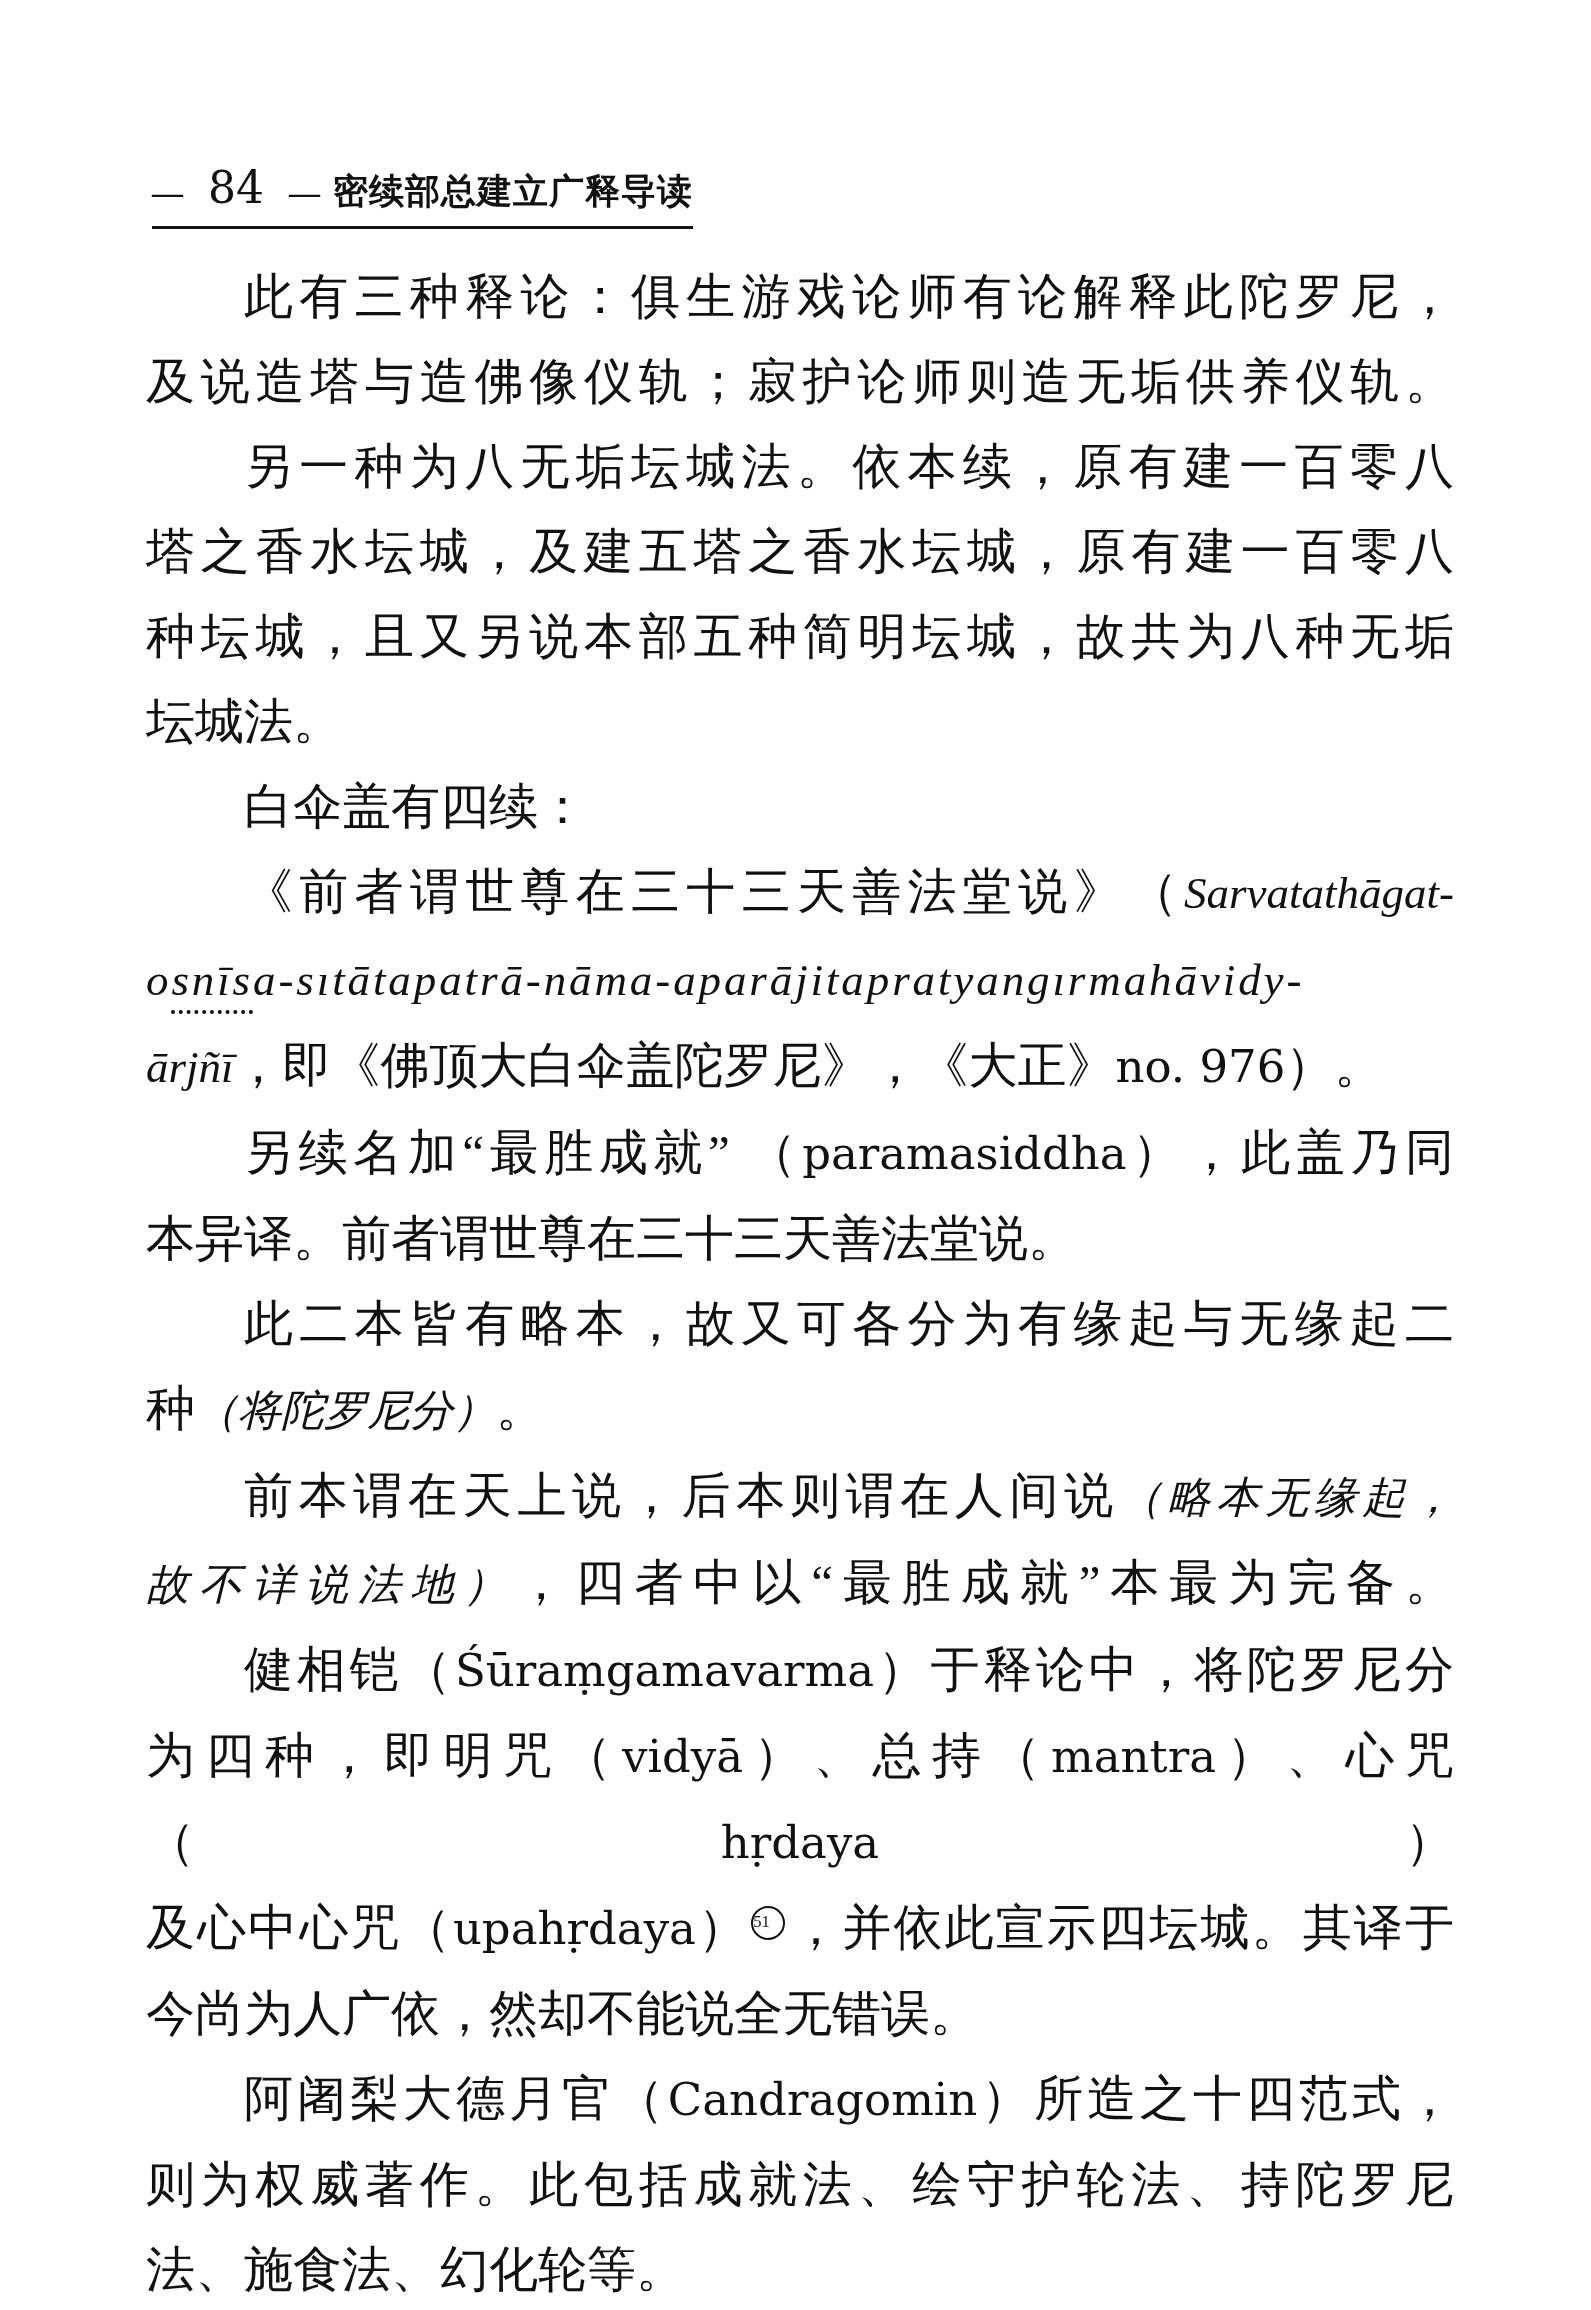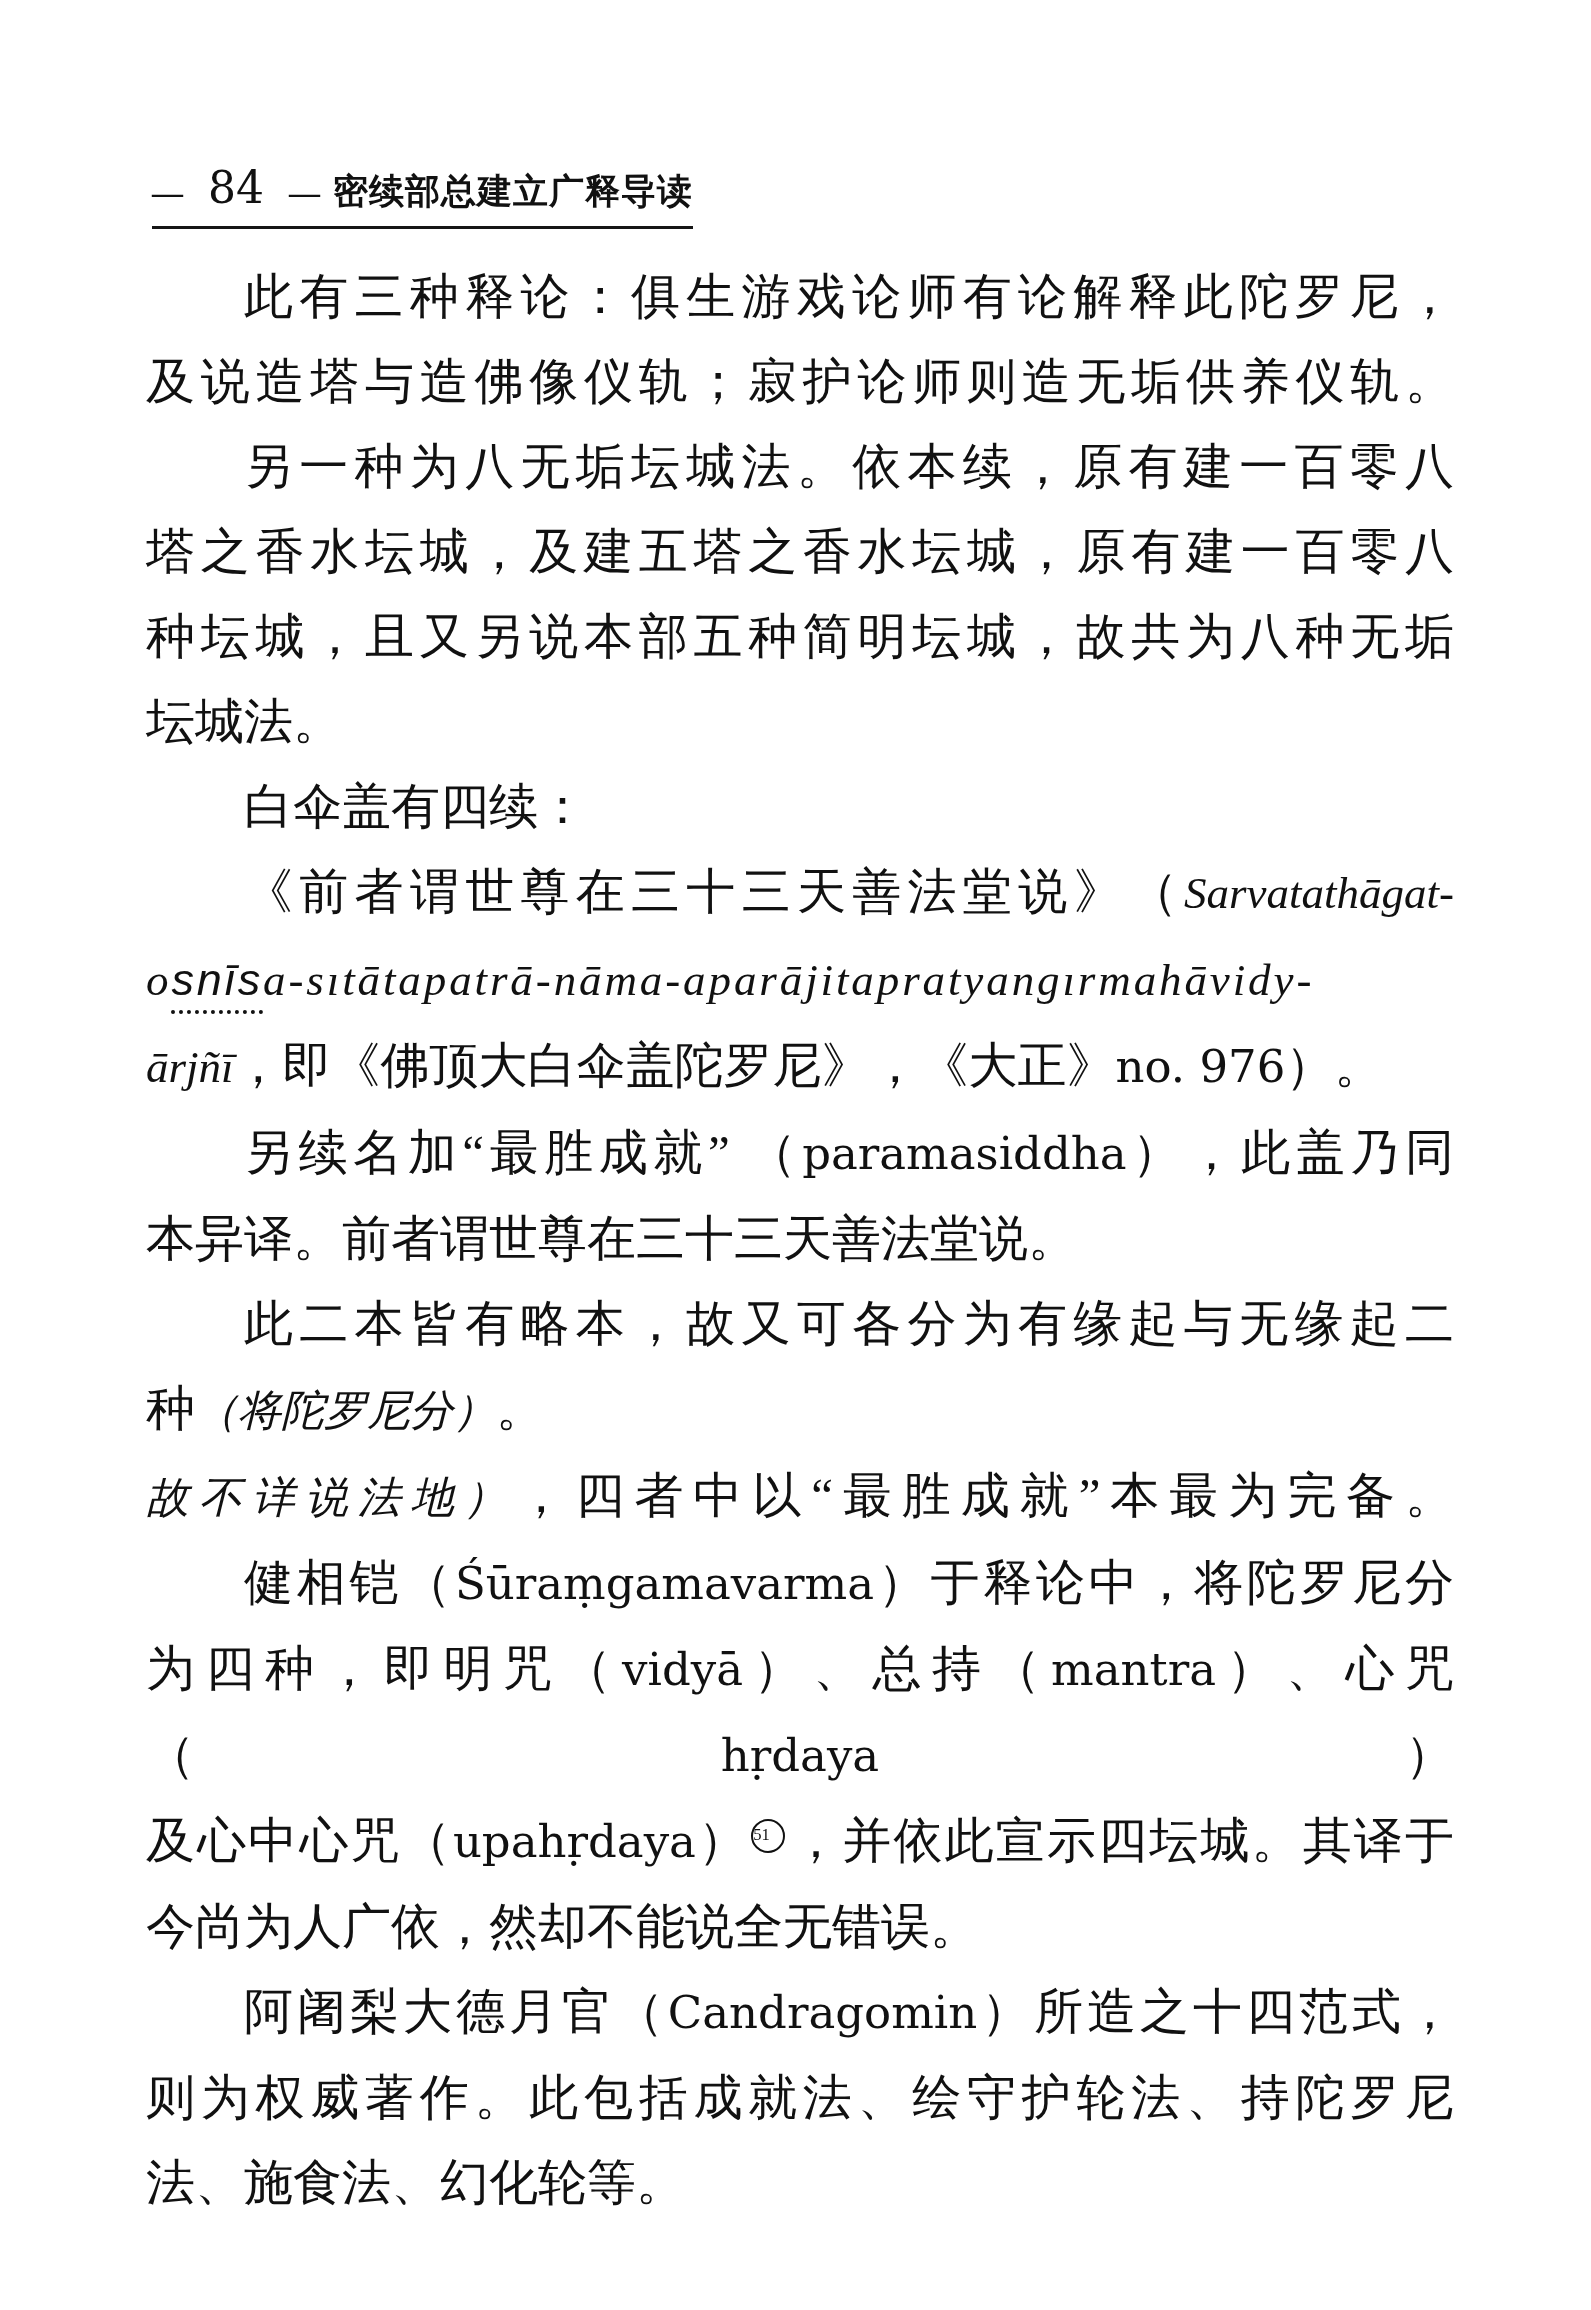--- a/index.html
+++ b/index.html
@@ -30,21 +30,21 @@
   }
   .line{line-height:85px;min-height:85px;}
   .line.indent{text-indent:98px;}
   .line.j{text-align:justify;text-align-last:justify;}
   .line.skt{white-space:nowrap;letter-spacing:2.9px;}
   .cn{}
   .kai{font-style:italic;font-size:43px;}
   .lat{font-family:"DejaVu Serif",serif;font-size:45px;}
   .lati{font-family:Liberation Serif, serif;font-style:italic;font-size:45px;}
   .latiud{
-    font-family:Liberation Sans, sans-serif;font-style:italic;font-size:45px;
+    font-family:Liberation Serif, serif;font-style:italic;font-size:45px;
     text-decoration:underline dotted 3.9px;
     text-underline-offset:14.6px;
   }
   .c51{
     display:inline-block;width:30px;height:30px;line-height:28px;
     text-align:center;vertical-align:super;
     border:2px solid #111;border-radius:50%;
     font-family:Liberation Serif, serif;font-size:16.6px;font-style:normal;
     letter-spacing:0;margin:0 3.9px 0 2px;text-indent:0;
   }
@@ -69,20 +69,21 @@
       <div class="line j"><span class="cn">种坛城，且又另说本部五种简明坛城，故共为八种无垢</span></div>
       <div class="line"><span class="cn">坛城法。</span></div>
       <div class="line indent"><span class="cn">白伞盖有四续：</span></div>
       <div class="line indent j"><span class="cn">《前者谓世尊在三十三天善法堂说》（</span><span class="lati">Sarvatathāgat-</span></div>
       <div class="line skt"><span class="lati">o</span><span class="latiud">snīs</span><span class="lati">a-sıtātapatrā-nāma-aparājitapratyangırmahāvidy-</span></div>
       <div class="line"><span class="lati">ārjñī</span><span class="cn">，即《佛顶大白伞盖陀罗尼》，《大正》</span><span class="lat">no. 976</span><span class="cn">）。</span></div>
       <div class="line indent j"><span class="cn">另续名加“最胜成就” （</span><span class="lat">paramasiddha</span><span class="cn">），此盖乃同</span></div>
       <div class="line"><span class="cn">本异译。前者谓世尊在三十三天善法堂说。</span></div>
       <div class="line indent j"><span class="cn">此二本皆有略本，故又可各分为有缘起与无缘起二</span></div>
       <div class="line"><span class="cn">种</span><span class="kai">（将陀罗尼分）</span><span class="cn">。</span></div>
+      <div class="line indent j"><span class="cn">前本谓在天上说，后本则谓在人间说</span><span class="kai">（略本无缘起，</span></div>
       <div class="line j"><span class="kai">故不详说法地）</span><span class="cn">，四者中以“最胜成就”本最为完备。</span></div>
       <div class="line indent j"><span class="cn">健相铠（</span><span class="lat">Śūraṃgamavarma</span><span class="cn">）于释论中，将陀罗尼分</span></div>
       <div class="line j"><span class="cn">为四种，即明咒（</span><span class="lat">vidyā</span><span class="cn">）、总持（</span><span class="lat">mantra</span><span class="cn">）、心咒（</span><span class="lat">hṛdaya</span><span class="cn">）</span></div>
       <div class="line j"><span class="cn">及心中心咒（</span><span class="lat">upahṛdaya</span><span class="cn">）</span><span class="c51">51</span><span class="cn">，并依此宣示四坛城。其译于</span></div>
       <div class="line"><span class="cn">今尚为人广依，然却不能说全无错误。</span></div>
       <div class="line indent j"><span class="cn">阿阇梨大德月官（</span><span class="lat">Candragomin</span><span class="cn">）所造之十四范式，</span></div>
       <div class="line j"><span class="cn">则为权威著作。此包括成就法、绘守护轮法、持陀罗尼</span></div>
       <div class="line"><span class="cn">法、施食法、幻化轮等。</span></div>
     </div>
 

